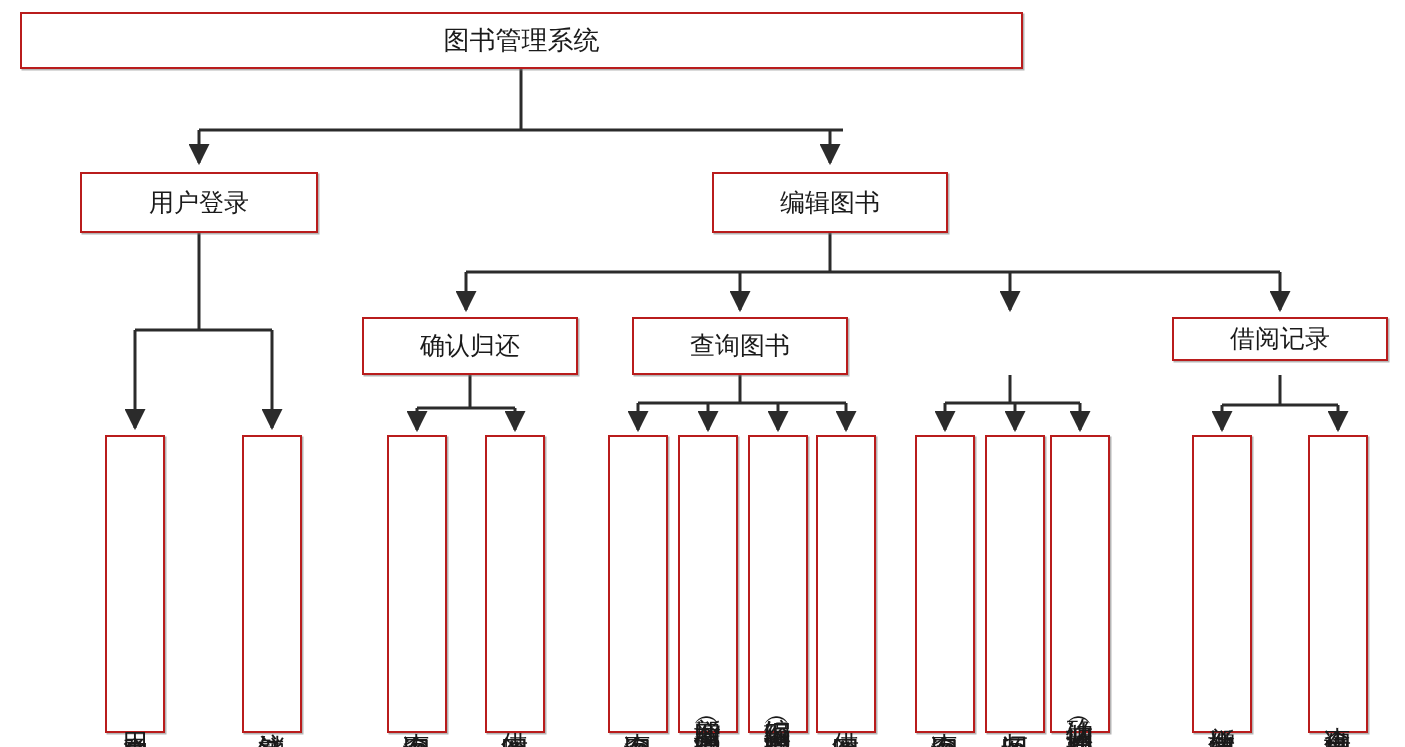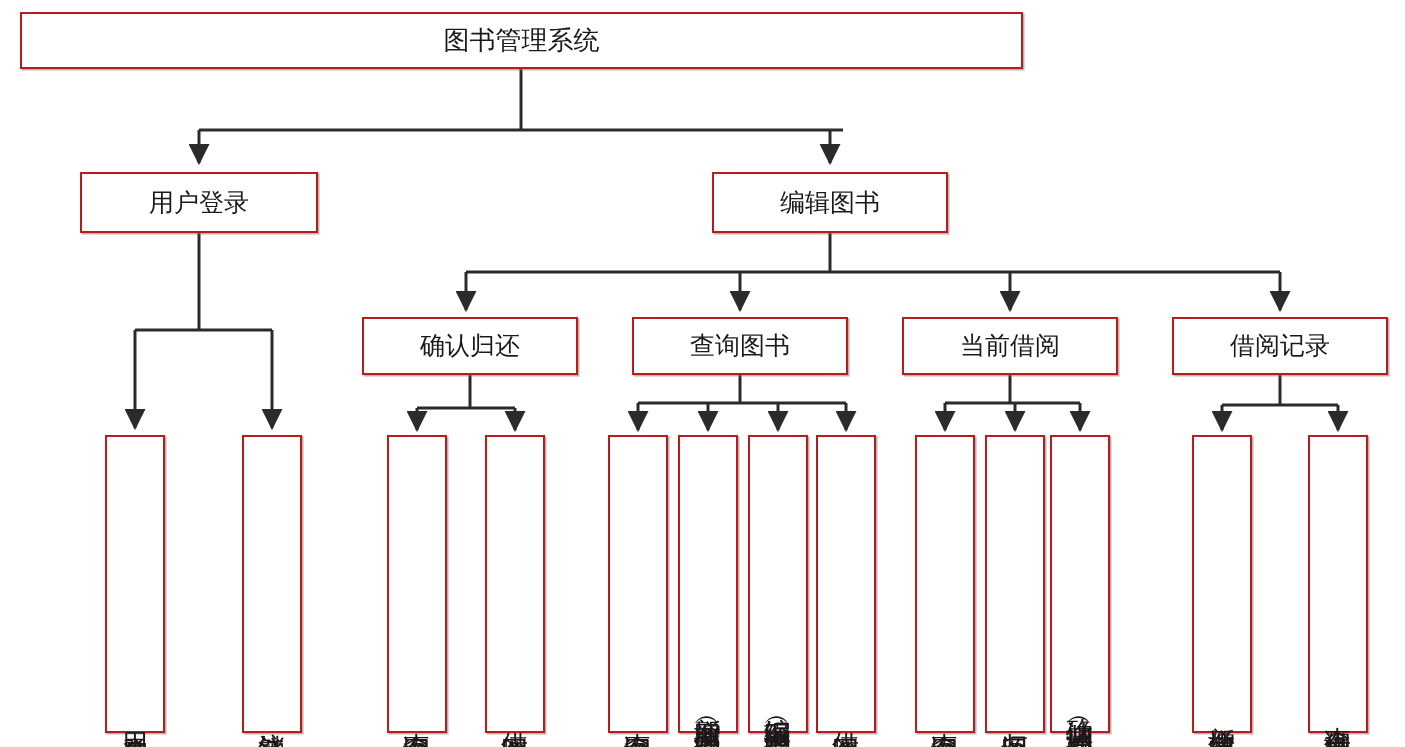--- a/index.html
+++ b/index.html
@@ -139,24 +139,21 @@
   <div class="node h" style="left:712px; top:172px; width:236px; height:61px;">
     <span class="label">编辑图书</span>
   </div>
 
   <div class="node h" style="left:362px; top:317px; width:216px; height:58px;">
     <span class="label">确认归还</span>
   </div>
   <div class="node h" style="left:632px; top:317px; width:216px; height:58px;">
     <span class="label">查询图书</span>
   </div>
-  <div class="node h" style="left:902px; top:317px; width:216px; height:58px;">
-    <span class="label">当前借阅</span>
-  </div>
-  <div class="node h" style="left:1172px; top:317px; width:216px; height:58px;">
+  <div class="node h" style="left:1172px; top:317px; width:216px; height:44px;">
     <span class="label">借阅记录</span>
   </div>
 
   <div class="node v" style="left:105px; top:435px; width:60px; height:298px;">
     <span class="label">用户登录</span>
   </div>
   <div class="node v" style="left:242px; top:435px; width:60px; height:298px;">
     <span class="label">注销登录</span>
   </div>
 

